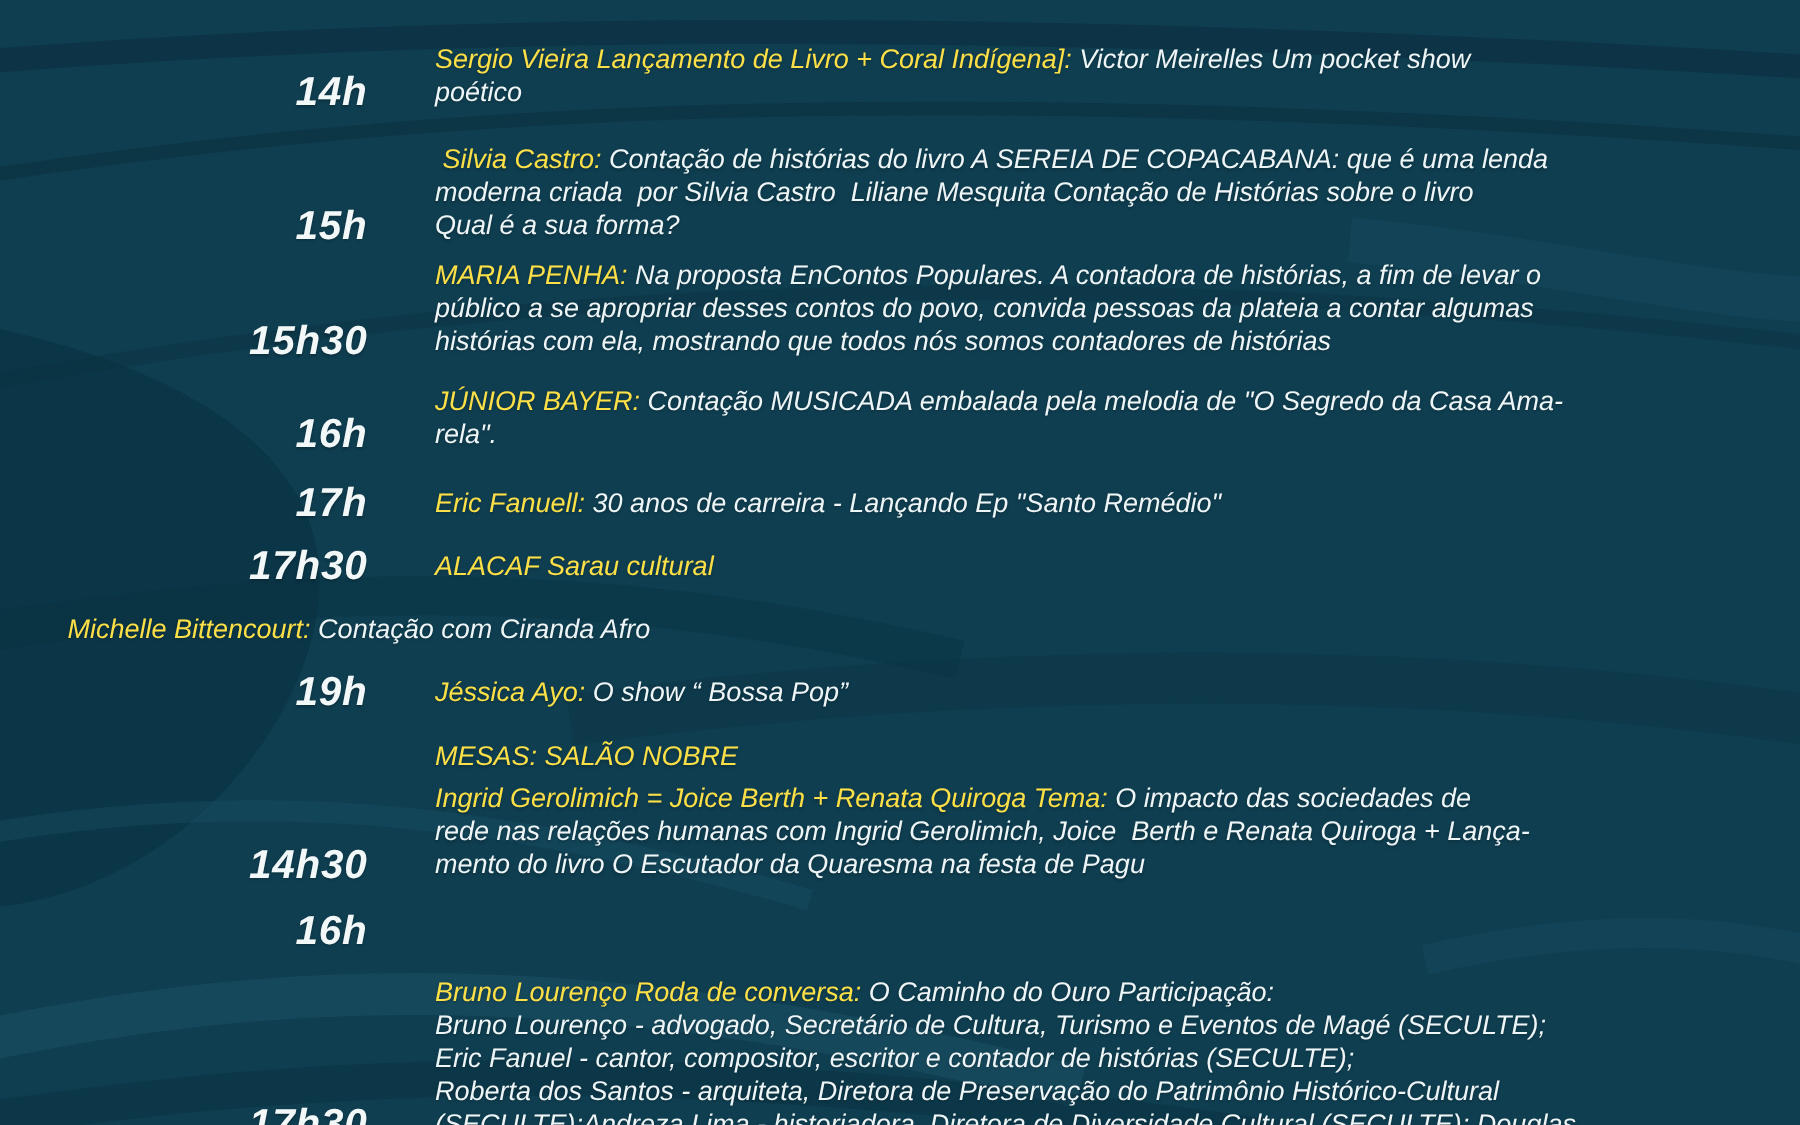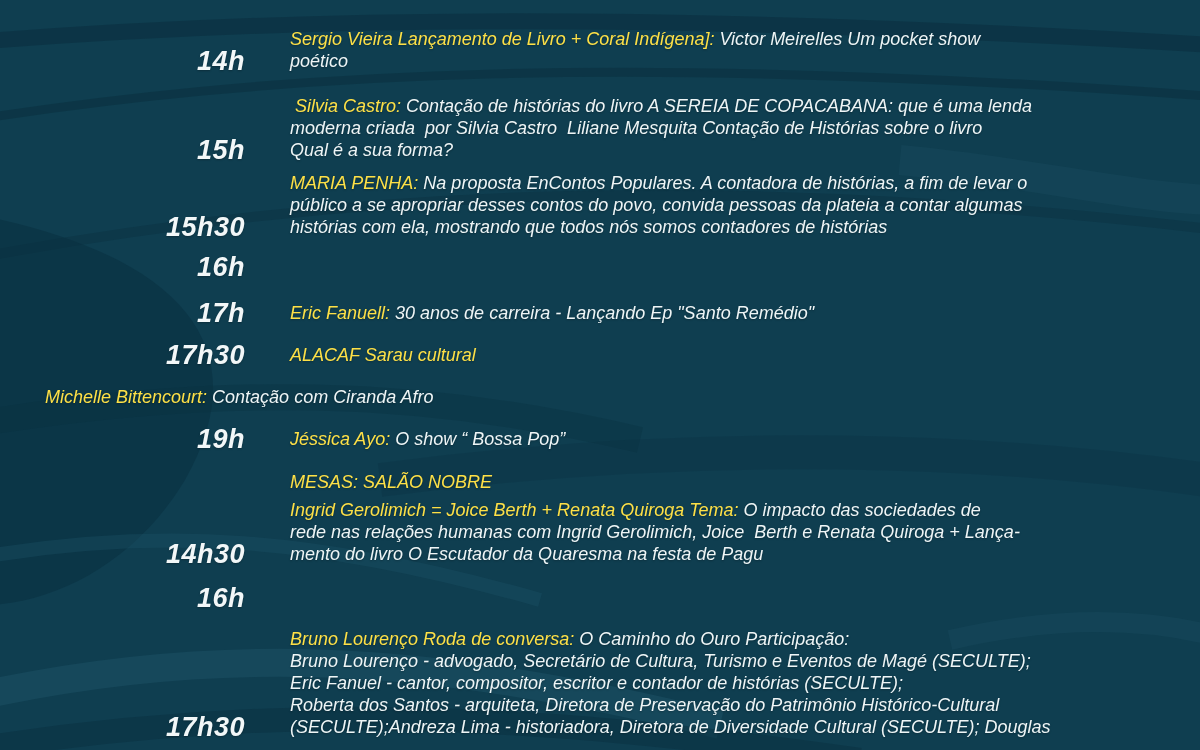--- a/index.html
+++ b/index.html
@@ -83,20 +83,22 @@
 
   <div class="row r2">
     <div class="time">15h30</div>
     <div class="desc"><span class="bold">MARIA PENHA:</span><span class="rest"> Na proposta EnContos Populares. A contadora de histórias, a fim de levar o
 público a se apropriar desses contos do povo, convida pessoas da plateia a contar algumas
 histórias com ela, mostrando que todos nós somos contadores de histórias</span></div>
   </div>
 
   <div class="row r3">
     <div class="time">16h</div>
+    <div class="desc"><span class="bold">JÚNIOR BAYER:</span><span class="rest"> Contação MUSICADA embalada pela melodia de "O Segredo da Casa Ama-
+rela".</span></div>
   </div>
 
   <div class="row r4">
     <div class="time">17h</div>
     <div class="desc"><span class="bold">Eric Fanuell:</span><span class="rest"> 30 anos de carreira - Lançando Ep "Santo Remédio"</span></div>
   </div>
 
   <div class="row r5">
     <div class="time">17h30</div>
     <div class="desc"><span class="bold">ALACAF Sarau cultural</span><span class="rest"></span></div>

